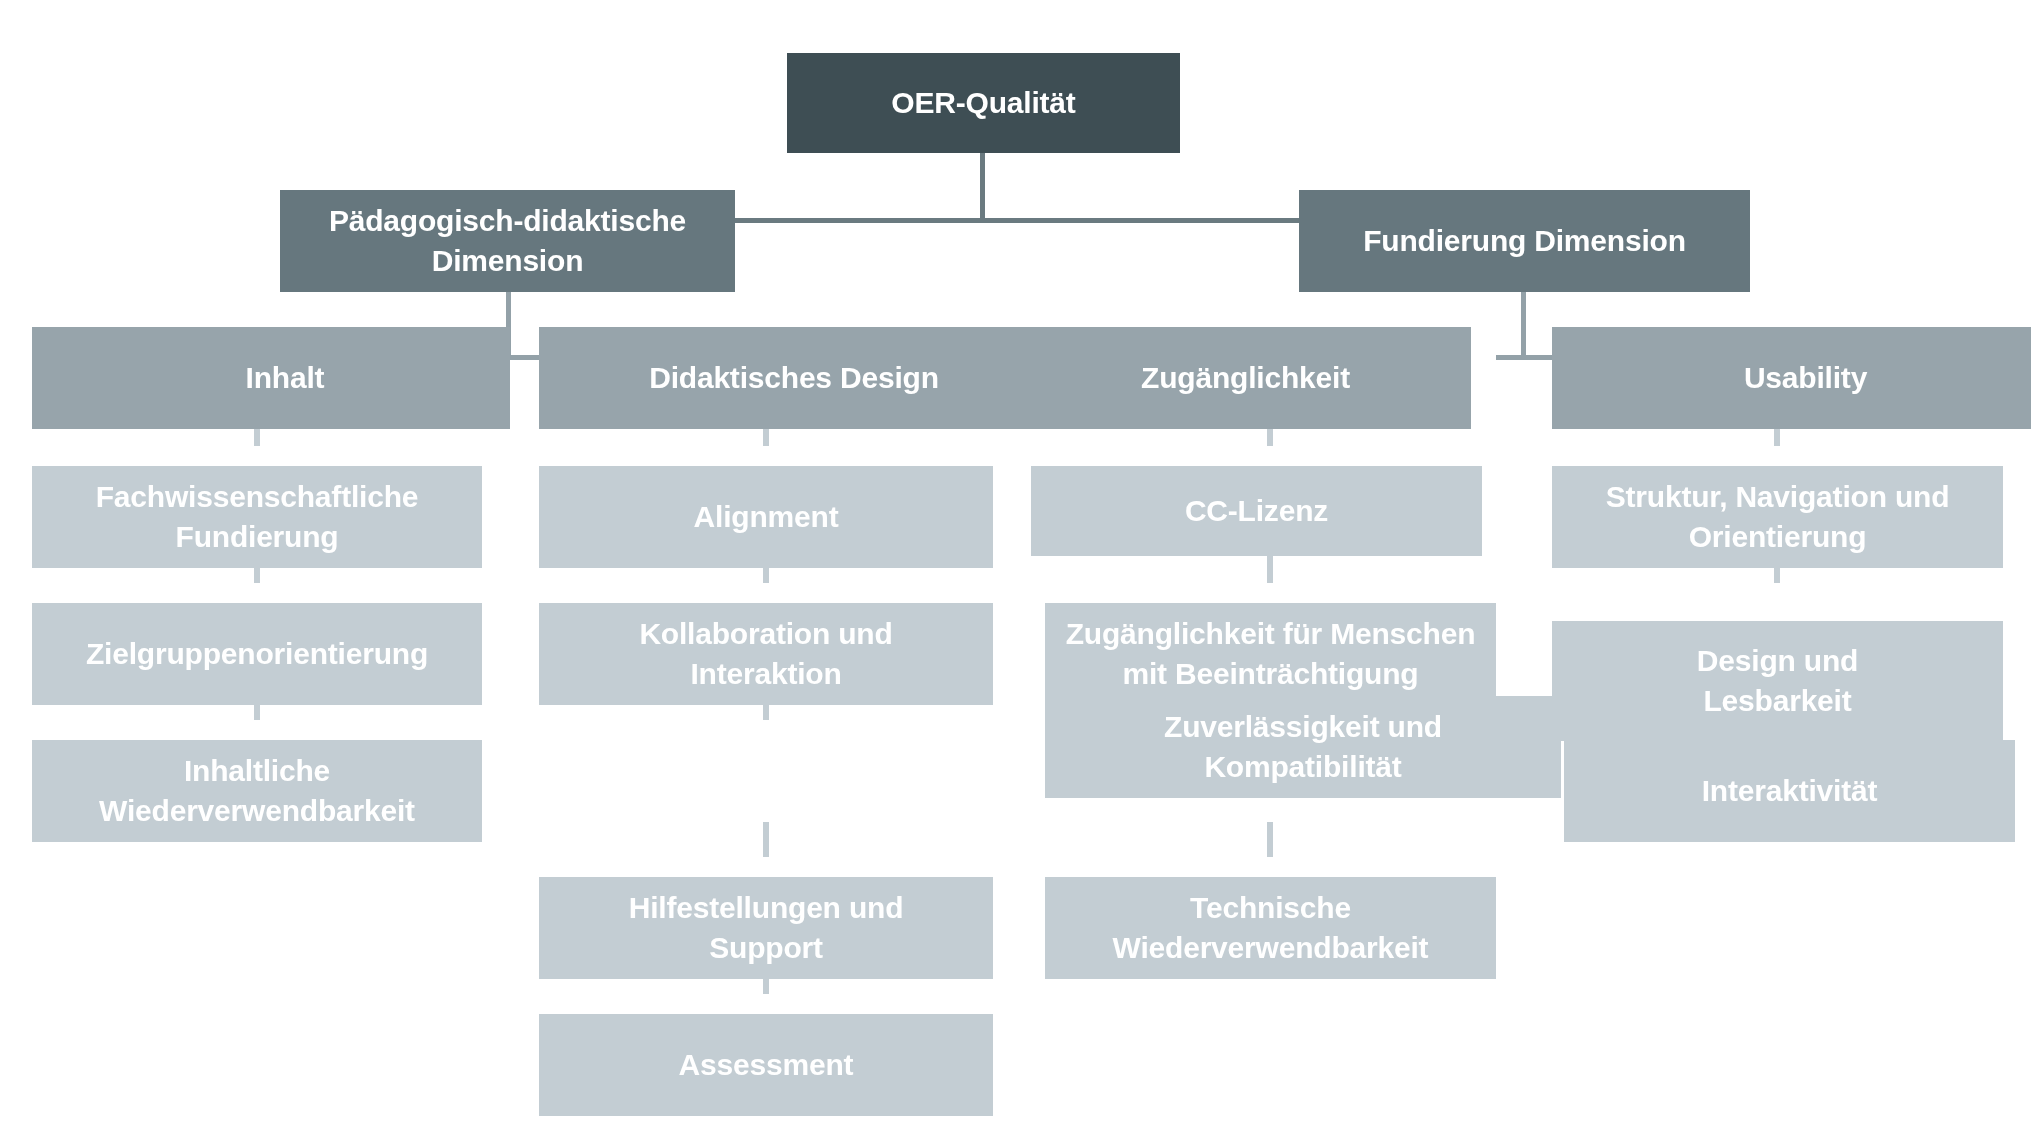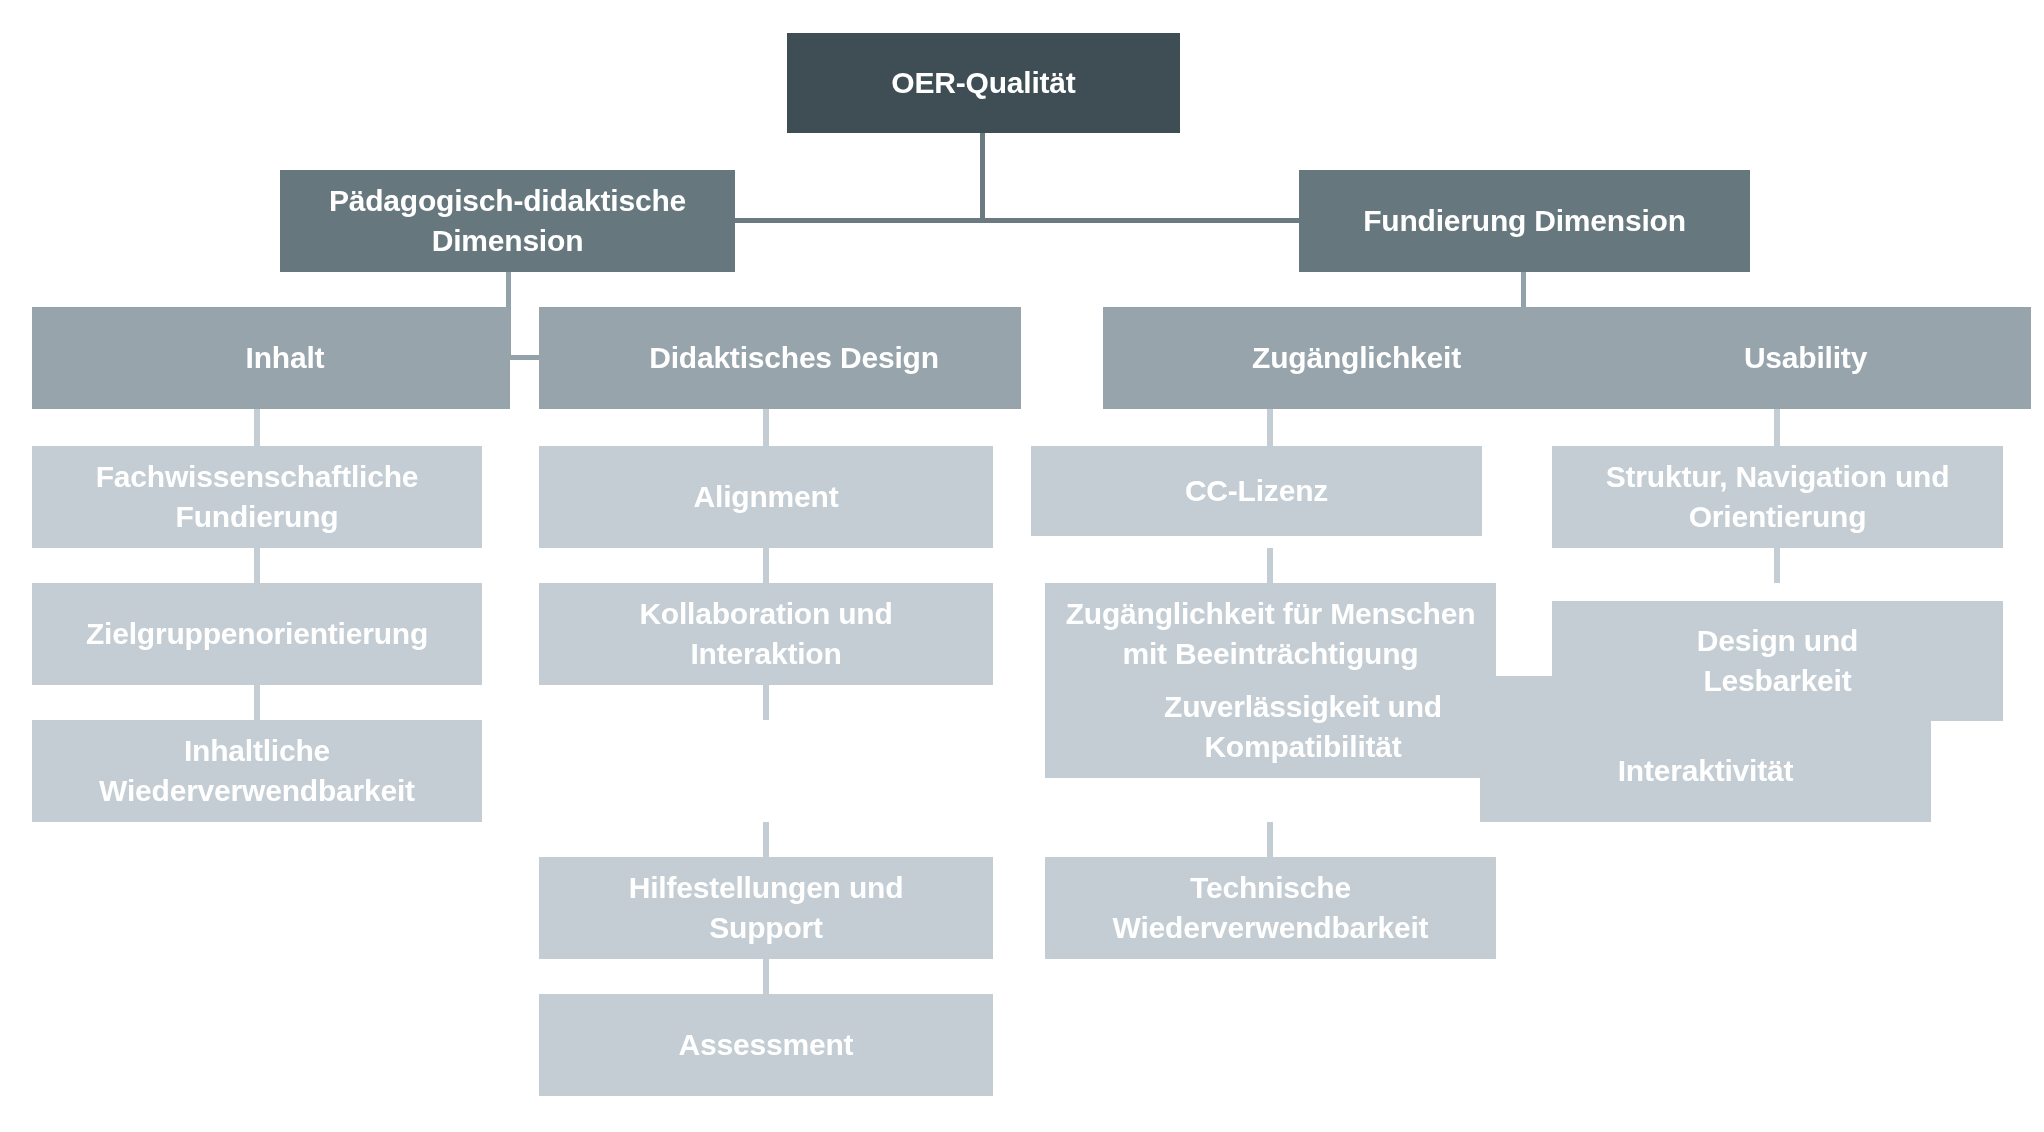--- a/index.html
+++ b/index.html
@@ -16,20 +16,21 @@
     display: flex;
     align-items: center;
     justify-content: center;
     text-align: center;
     color: #ffffff;
     font-weight: bold;
     font-size: 30px;
     line-height: 40px;
     white-space: pre-line;
     letter-spacing: -0.2px;
+    margin-top: 20px;
   }
   .root { background: #3E4E54; }
   .dim  { background: #66777E; }
   .cat  { background: #97A4AB; padding-left: 28px; }
   .crit { background: #C3CDD3; }
   .line { position: absolute; }
   .c-dark  { background: #6A7A80; }
   .c-mid   { background: #93A1A8; }
   .c-light { background: #C3CDD3; }
 </style>
@@ -66,21 +67,21 @@
   <div class="line c-light" style="left:1774px;top:685px;width:6px;height:35px"></div>
 
   <div class="node root" style="left:787px;top:33px;width:393px;height:100px">OER-Qualität</div>
 
   <div class="node dim" style="left:280px;top:170px;width:455px;height:102px">Pädagogisch-didaktische
 Dimension</div>
   <div class="node dim" style="left:1299px;top:170px;width:451px;height:102px">Fundierung Dimension</div>
 
   <div class="node cat" style="left:32px;top:307px;width:450px;height:102px">Inhalt</div>
   <div class="node cat" style="left:539px;top:307px;width:454px;height:102px">Didaktisches Design</div>
-  <div class="node cat" style="left:1103px;top:307px;width:451px;height:102px">Zugänglichkeit</div>
+  <div class="node cat" style="left:992px;top:307px;width:451px;height:102px">Zugänglichkeit</div>
   <div class="node cat" style="left:1552px;top:307px;width:451px;height:102px">Usability</div>
 
   <div class="node crit" style="left:32px;top:446px;width:450px;height:102px">Fachwissenschaftliche
 Fundierung</div>
   <div class="node crit" style="left:32px;top:583px;width:450px;height:102px">Zielgruppenorientierung</div>
   <div class="node crit" style="left:32px;top:720px;width:450px;height:102px">Inhaltliche
 Wiederverwendbarkeit</div>
 
   <div class="node crit" style="left:539px;top:446px;width:454px;height:102px">Alignment</div>
   <div class="node crit" style="left:539px;top:583px;width:454px;height:102px">Kollaboration und
@@ -94,15 +95,15 @@
 mit Beeinträchtigung</div>
   <div class="node crit" style="left:1045px;top:676px;width:516px;height:102px">Zuverlässigkeit und
 Kompatibilität</div>
   <div class="node crit" style="left:1045px;top:857px;width:451px;height:102px">Technische
 Wiederverwendbarkeit</div>
 
   <div class="node crit" style="left:1552px;top:446px;width:451px;height:102px">Struktur, Navigation und
 Orientierung</div>
   <div class="node crit" style="left:1552px;top:601px;width:451px;height:120px">Design und
 Lesbarkeit</div>
-  <div class="node crit" style="left:1480px;top:720px;width:451px;height:102px">Interaktivität</div>
+  <div class="node crit" style="left:1564px;top:720px;width:451px;height:102px">Interaktivität</div>
 
 </div>
 
 </body></html>

